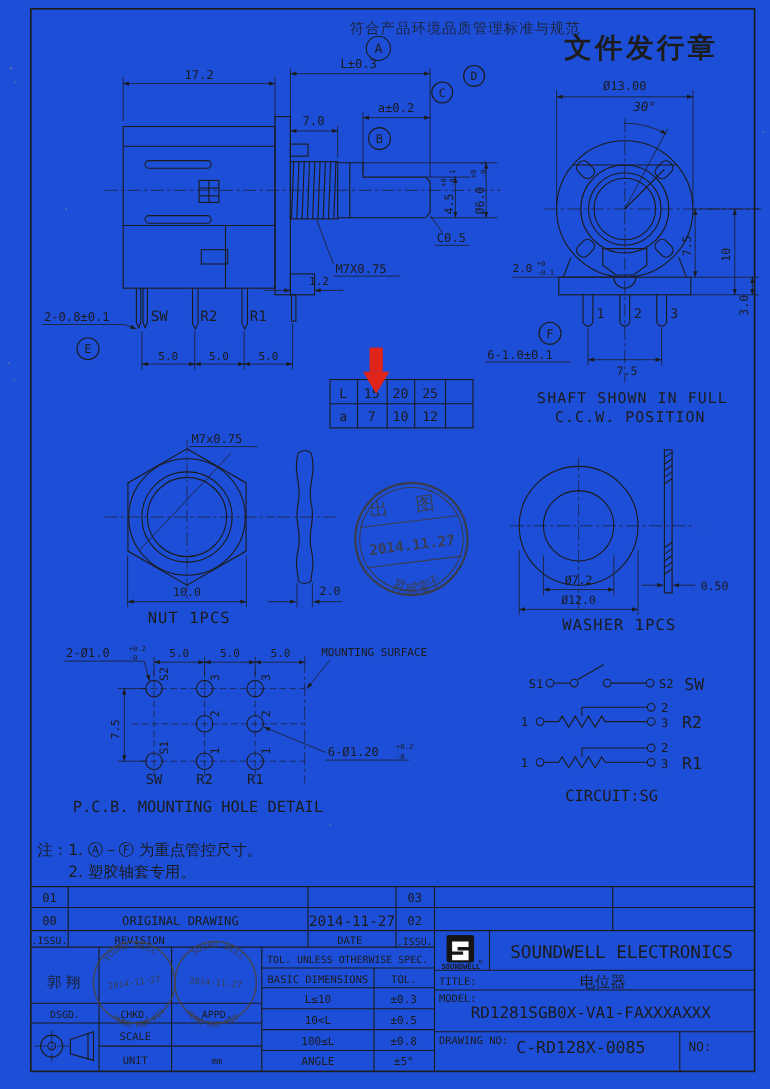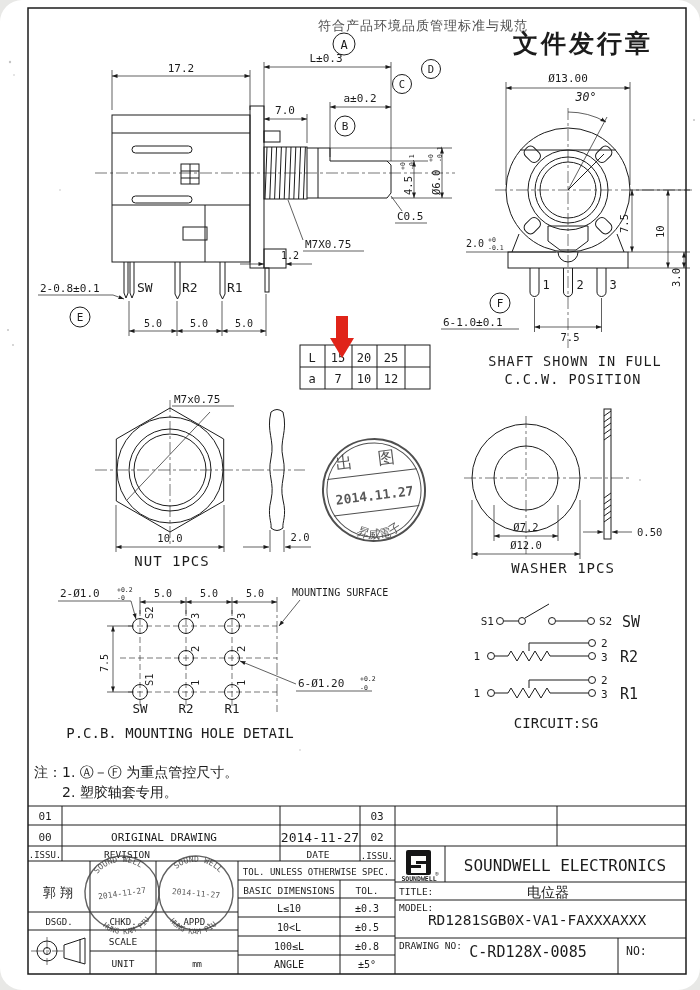--- a/index.html
+++ b/index.html
@@ -1,17 +1,17 @@
 <!DOCTYPE html>
 <html><head>
 <meta charset="utf-8">
 <style>
   html,body{margin:0;padding:0;background:#e8e8e6;}
-  .sheet{position:relative;width:700px;height:990px;background:#ffffff;overflow:hidden;
-         font-family:"DejaVu Sans Mono",monospace;border-radius:22px;}
+  .sheet{position:relative;width:700px;height:990px;background:#1d4ed8;overflow:hidden;
+         font-family:"DejaVu Sans Mono",monospace;}
   svg{position:absolute;left:0;top:0;}
   .ln{stroke:#1c1c1c;stroke-width:1;fill:none;}
   .lnb{stroke:#1c1c1c;stroke-width:1.5;fill:none;}
   .dim{stroke:#1c1c1c;stroke-width:.7;fill:none;}
   .cl{stroke:#1c1c1c;stroke-width:.6;fill:none;stroke-dasharray:12 3 3 3;}
   .dsh{stroke:#1c1c1c;stroke-width:.6;fill:none;stroke-dasharray:6 3;}
   .t{font-family:"DejaVu Sans Mono",monospace;fill:#1c1c1c;}
   .cjk{font-family:"DejaVu Sans","Liberation Sans",sans-serif;fill:#1c1c1c;}
   .stamp{fill:#3c3c3c;opacity:.85;}
 </style>

